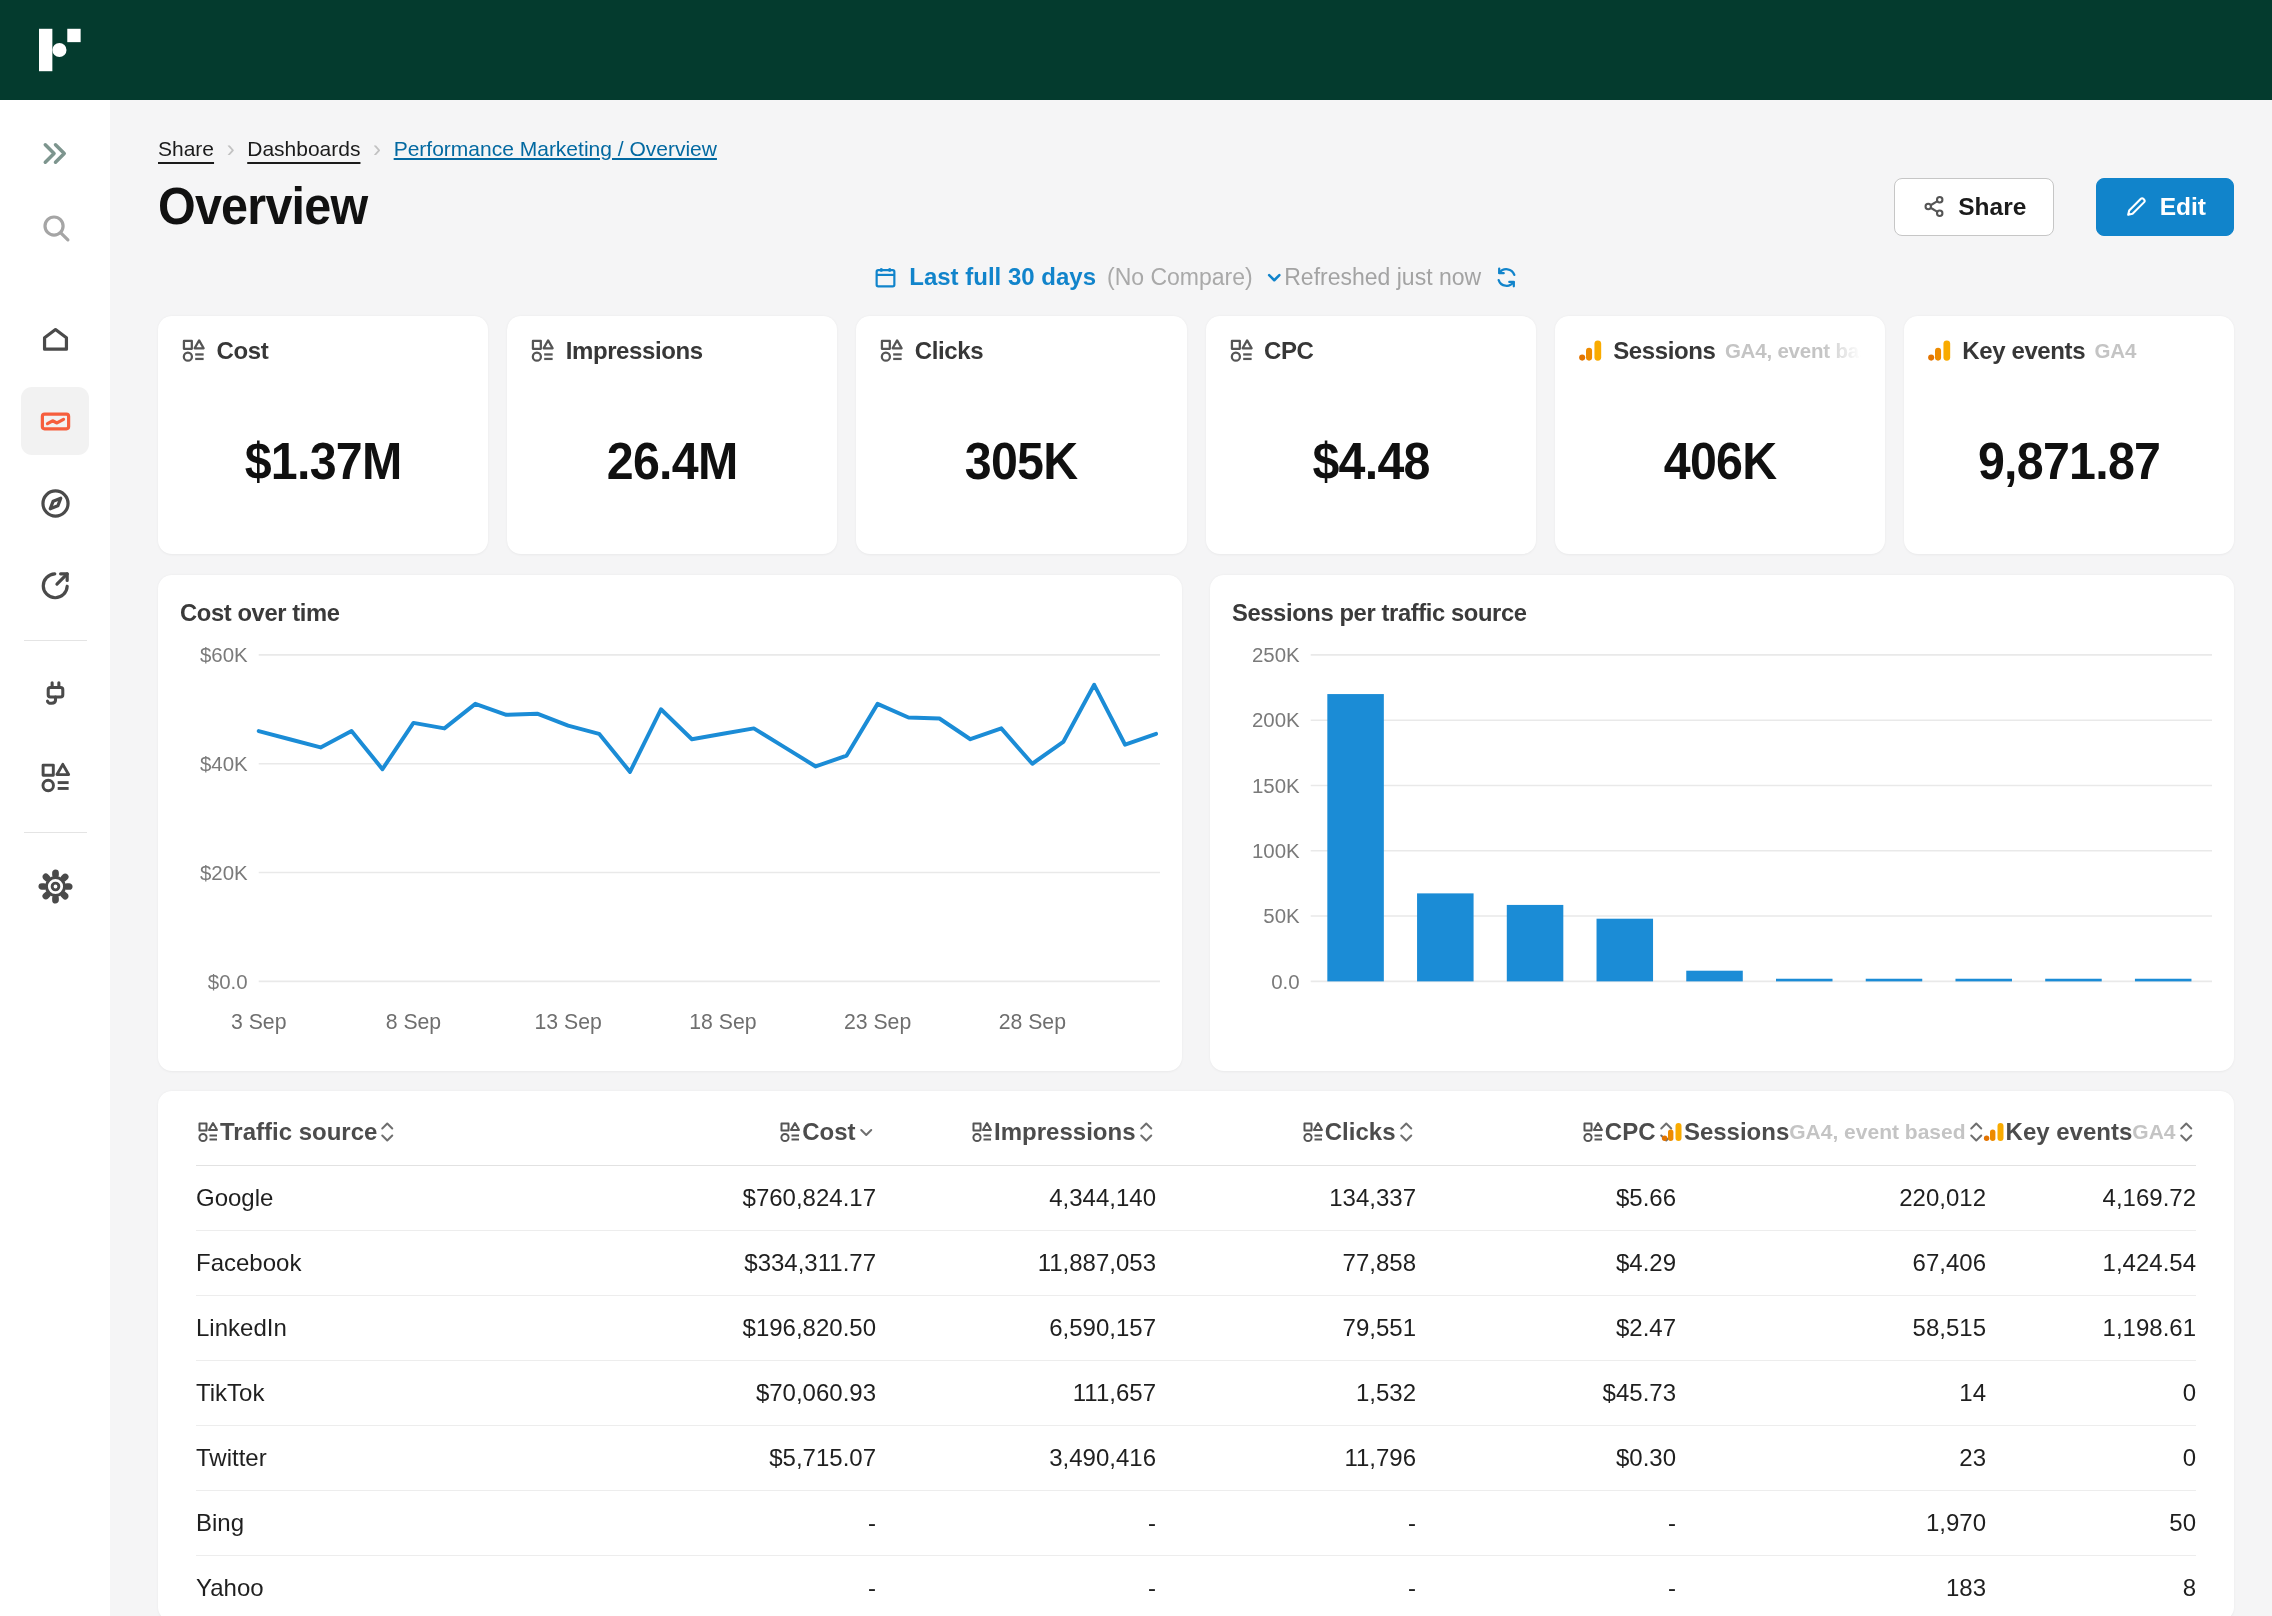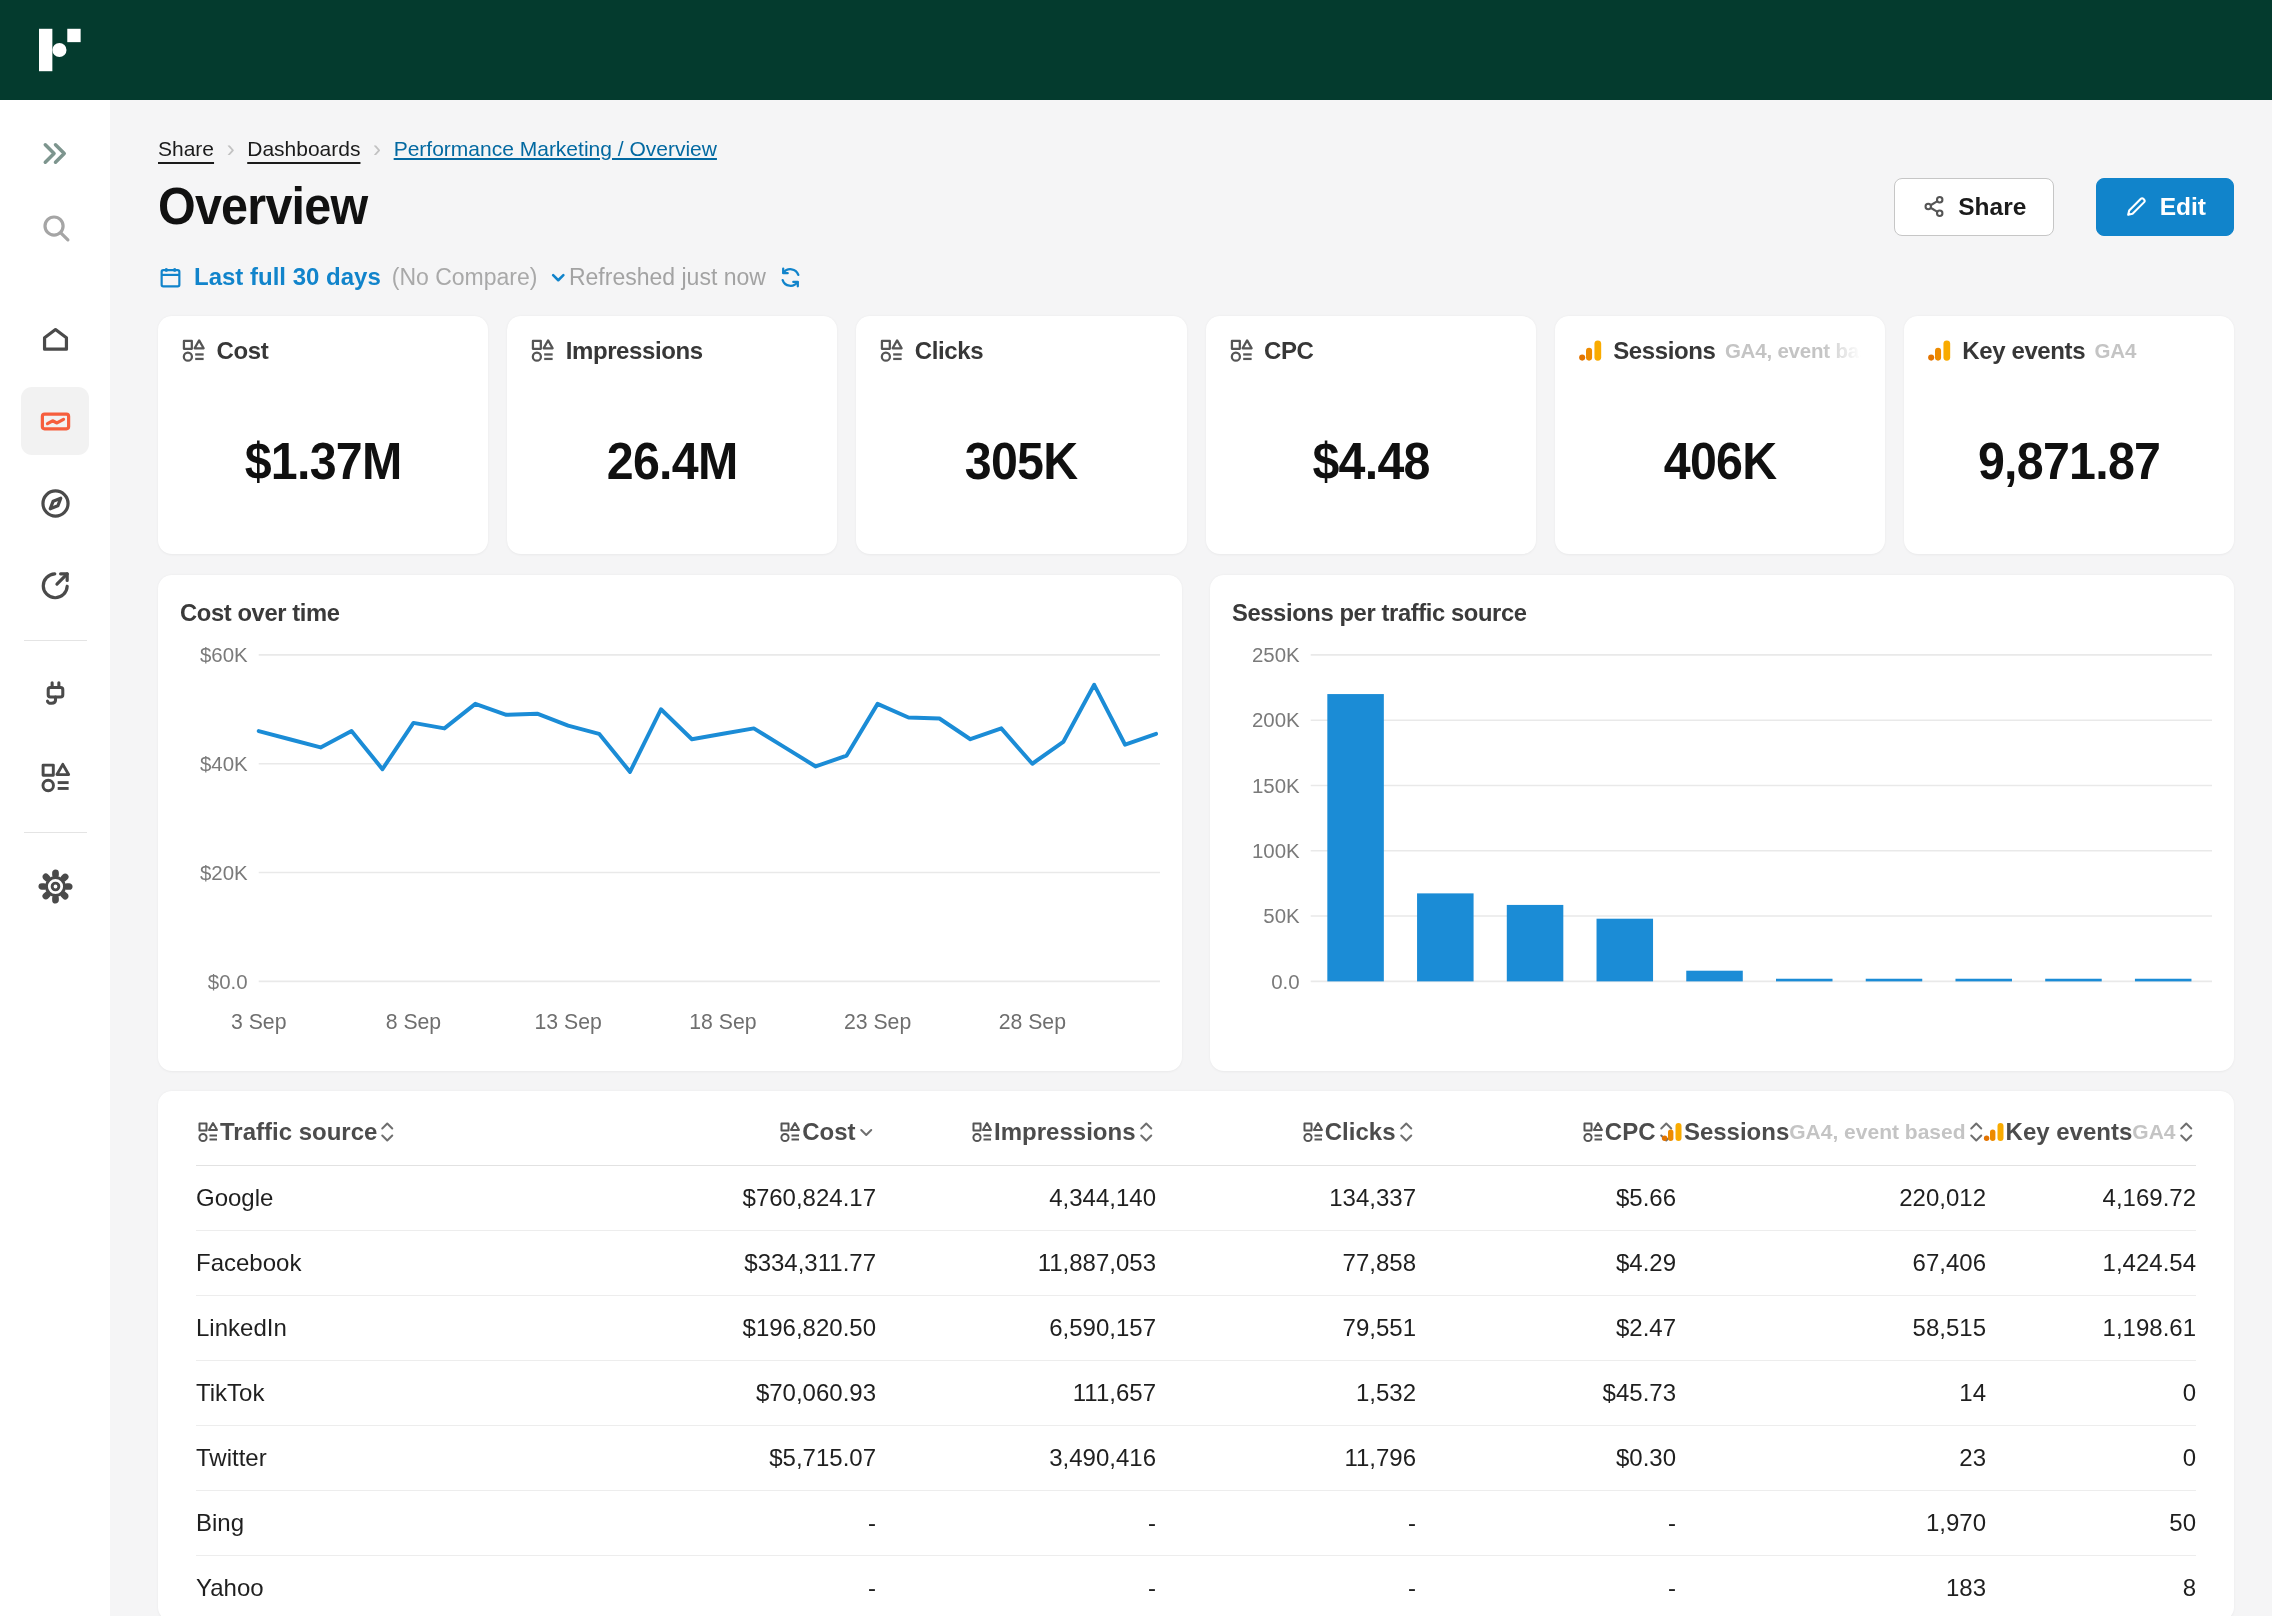--- a/index.html
+++ b/index.html
@@ -33,21 +33,21 @@
   .header-row { margin-top:14px; display:flex; justify-content:space-between; align-items:center; }
   .page-title { font-size:51px; font-weight:700; letter-spacing:-0.8px; color:#111;
                 transform:scaleX(0.95); transform-origin:left center; }
   .actions { display:flex; gap:17.4px; }
   .btn { display:flex; align-items:center; gap:11px; height:58px; padding:0 27px;
          border-radius:8px; font-size:24.5px; font-weight:700; cursor:pointer;margin-left:24px; }
   .btn svg { width:25px; height:25px; }
   .btn-share { background:#fff; border:1.6px solid #c6c6c6; color:#1b1b1b; }
   .btn-edit { background:#1184cb; border:1.6px solid #1184cb; color:#fff; }
 
-  .filter-row { margin-top:27px; display:flex; justify-content:flex-start; align-items:center; }
+  .filter-row { margin-top:27px; display:flex; justify-content:center; align-items:center; }
   .date-sel { display:flex; align-items:center; gap:11px; font-size:24px; }
   .date-main { color:#1184cb; font-weight:700; }
   .date-cmp { color:#a9a9a9; font-size:23px; }
   .date-sel svg { width:25px; height:25px; }
   .refreshed { display:flex; align-items:center; gap:12.6px; font-size:23px; color:#a3a3a3; }
   .refreshed svg { width:25px; height:25px; }
 
   
   .kpi-row { margin-top:25px; display:flex; gap:19px; }
   .card { background:#fff; border-radius:14px; box-shadow:0 0.8px 2.4px rgba(0,0,0,.05); }

